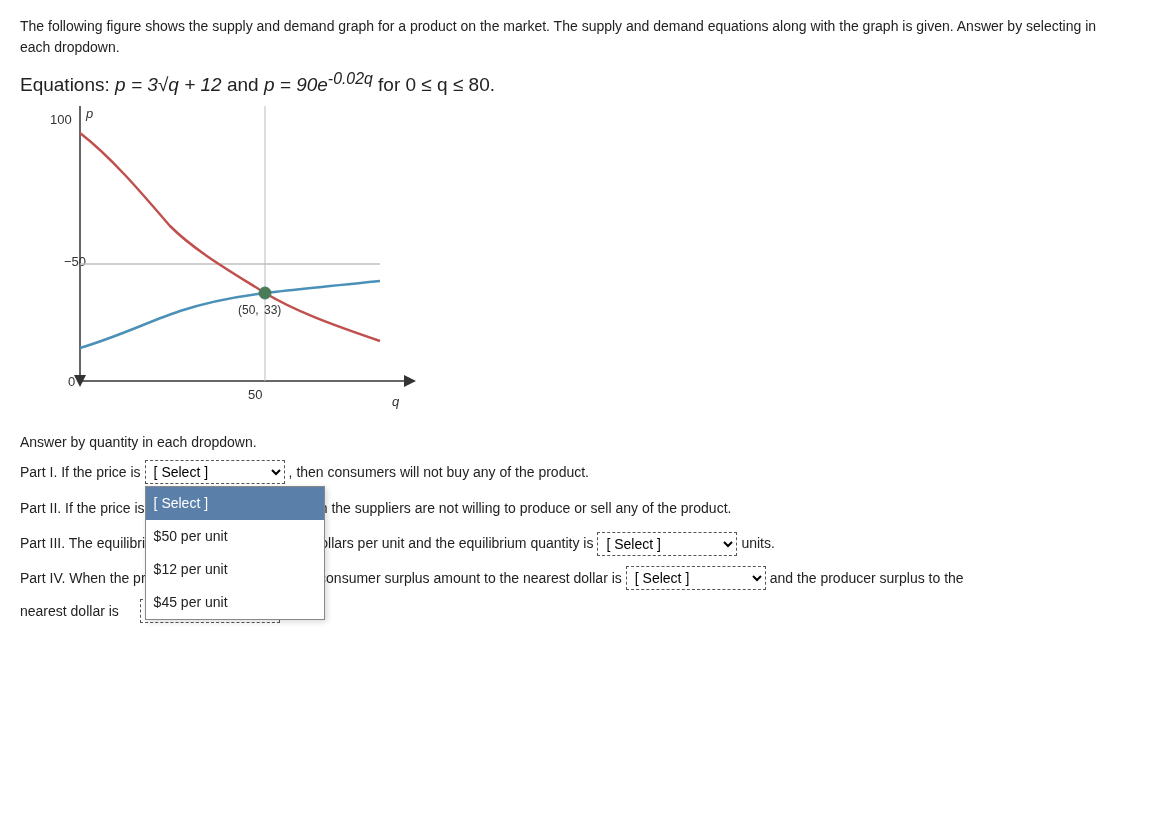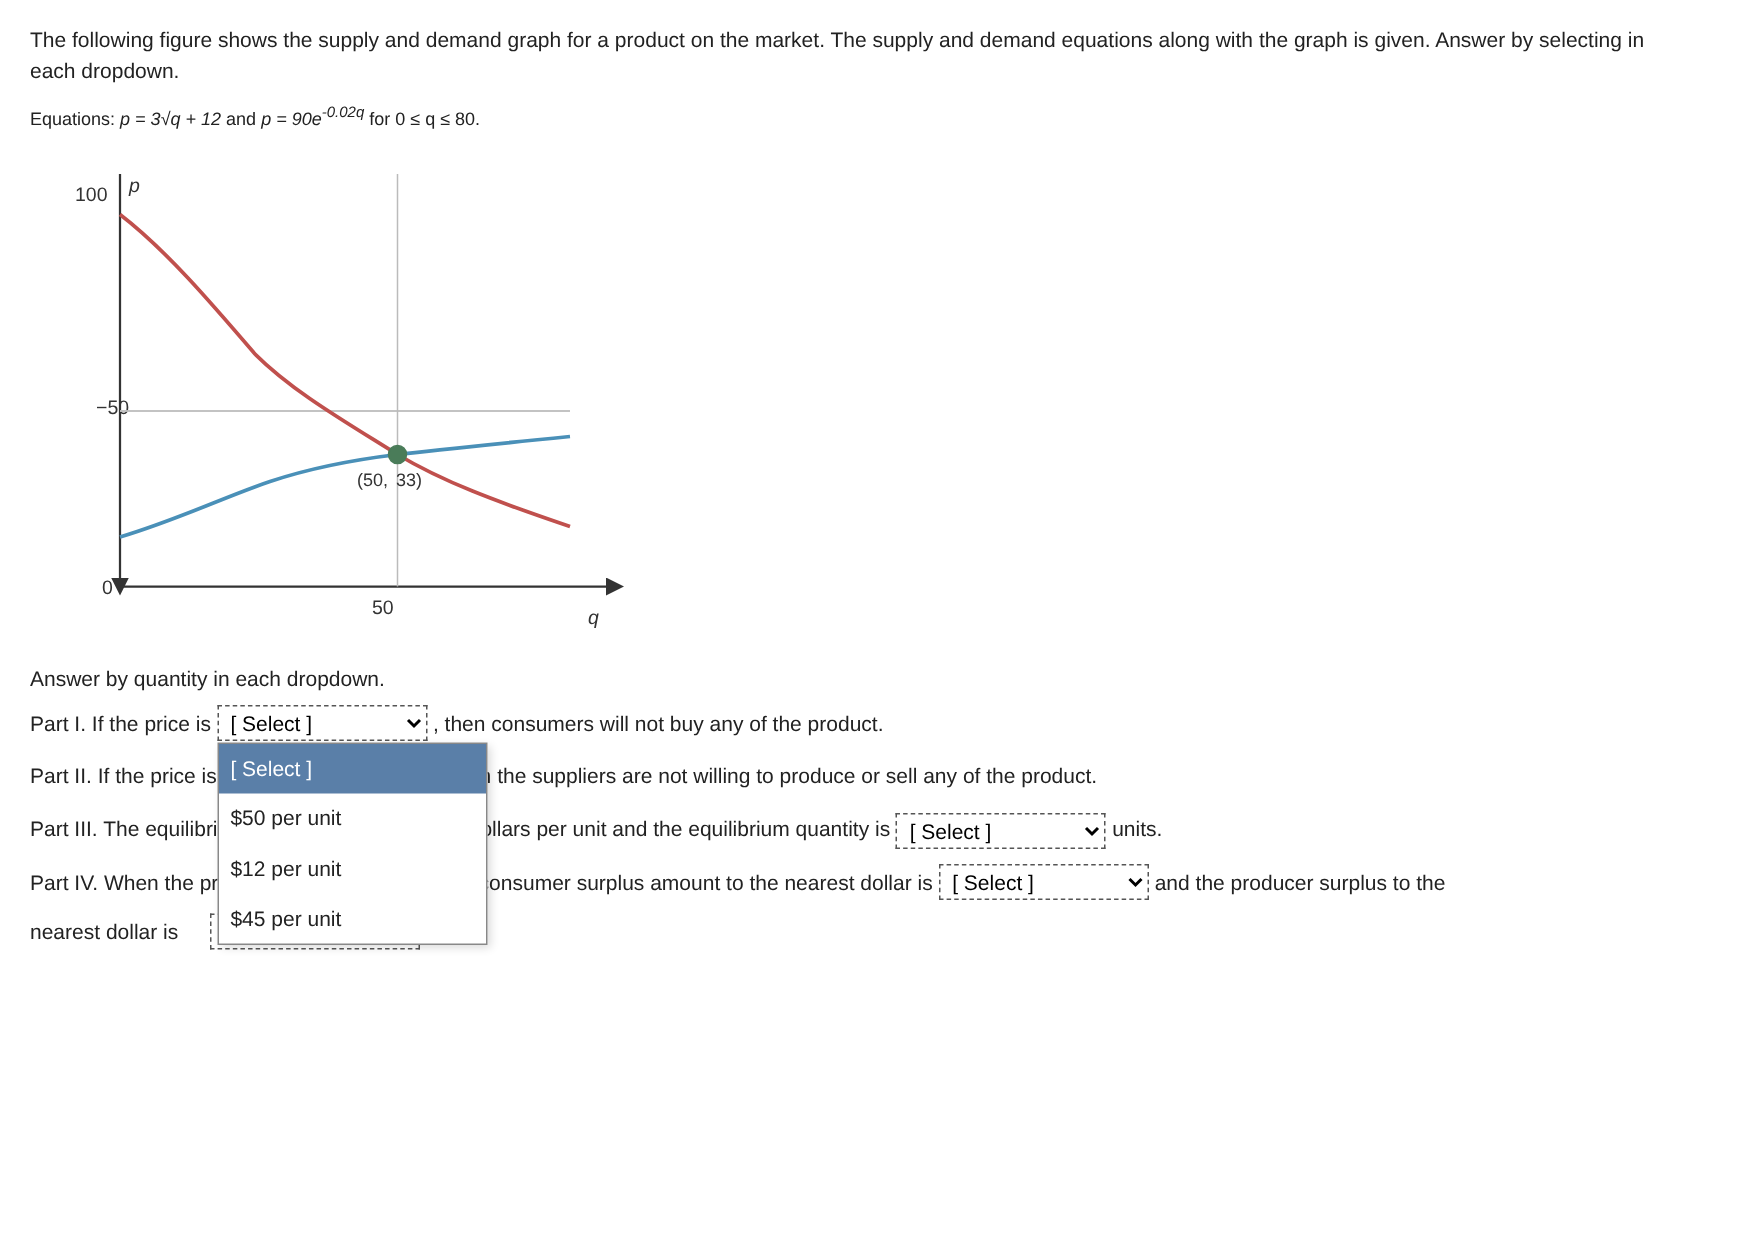--- a/index.html
+++ b/index.html
@@ -11,22 +11,22 @@
       padding: 16px 20px;
       width: 1159px;
       min-height: 831px;
     }
     .intro-text {
       max-width: 1100px;
       line-height: 1.5;
       margin-bottom: 12px;
     }
     .equation-line {
-      font-size: 12px;
-      margin-bottom: 20px;
+      font-size: 19px;
+      margin-bottom: 0;
     }
     
     .graph-container {
       position: relative;
       width: 420px;
       height: 320px;
       margin-bottom: 18px;
     }
     svg.graph-svg {
       position: absolute;

